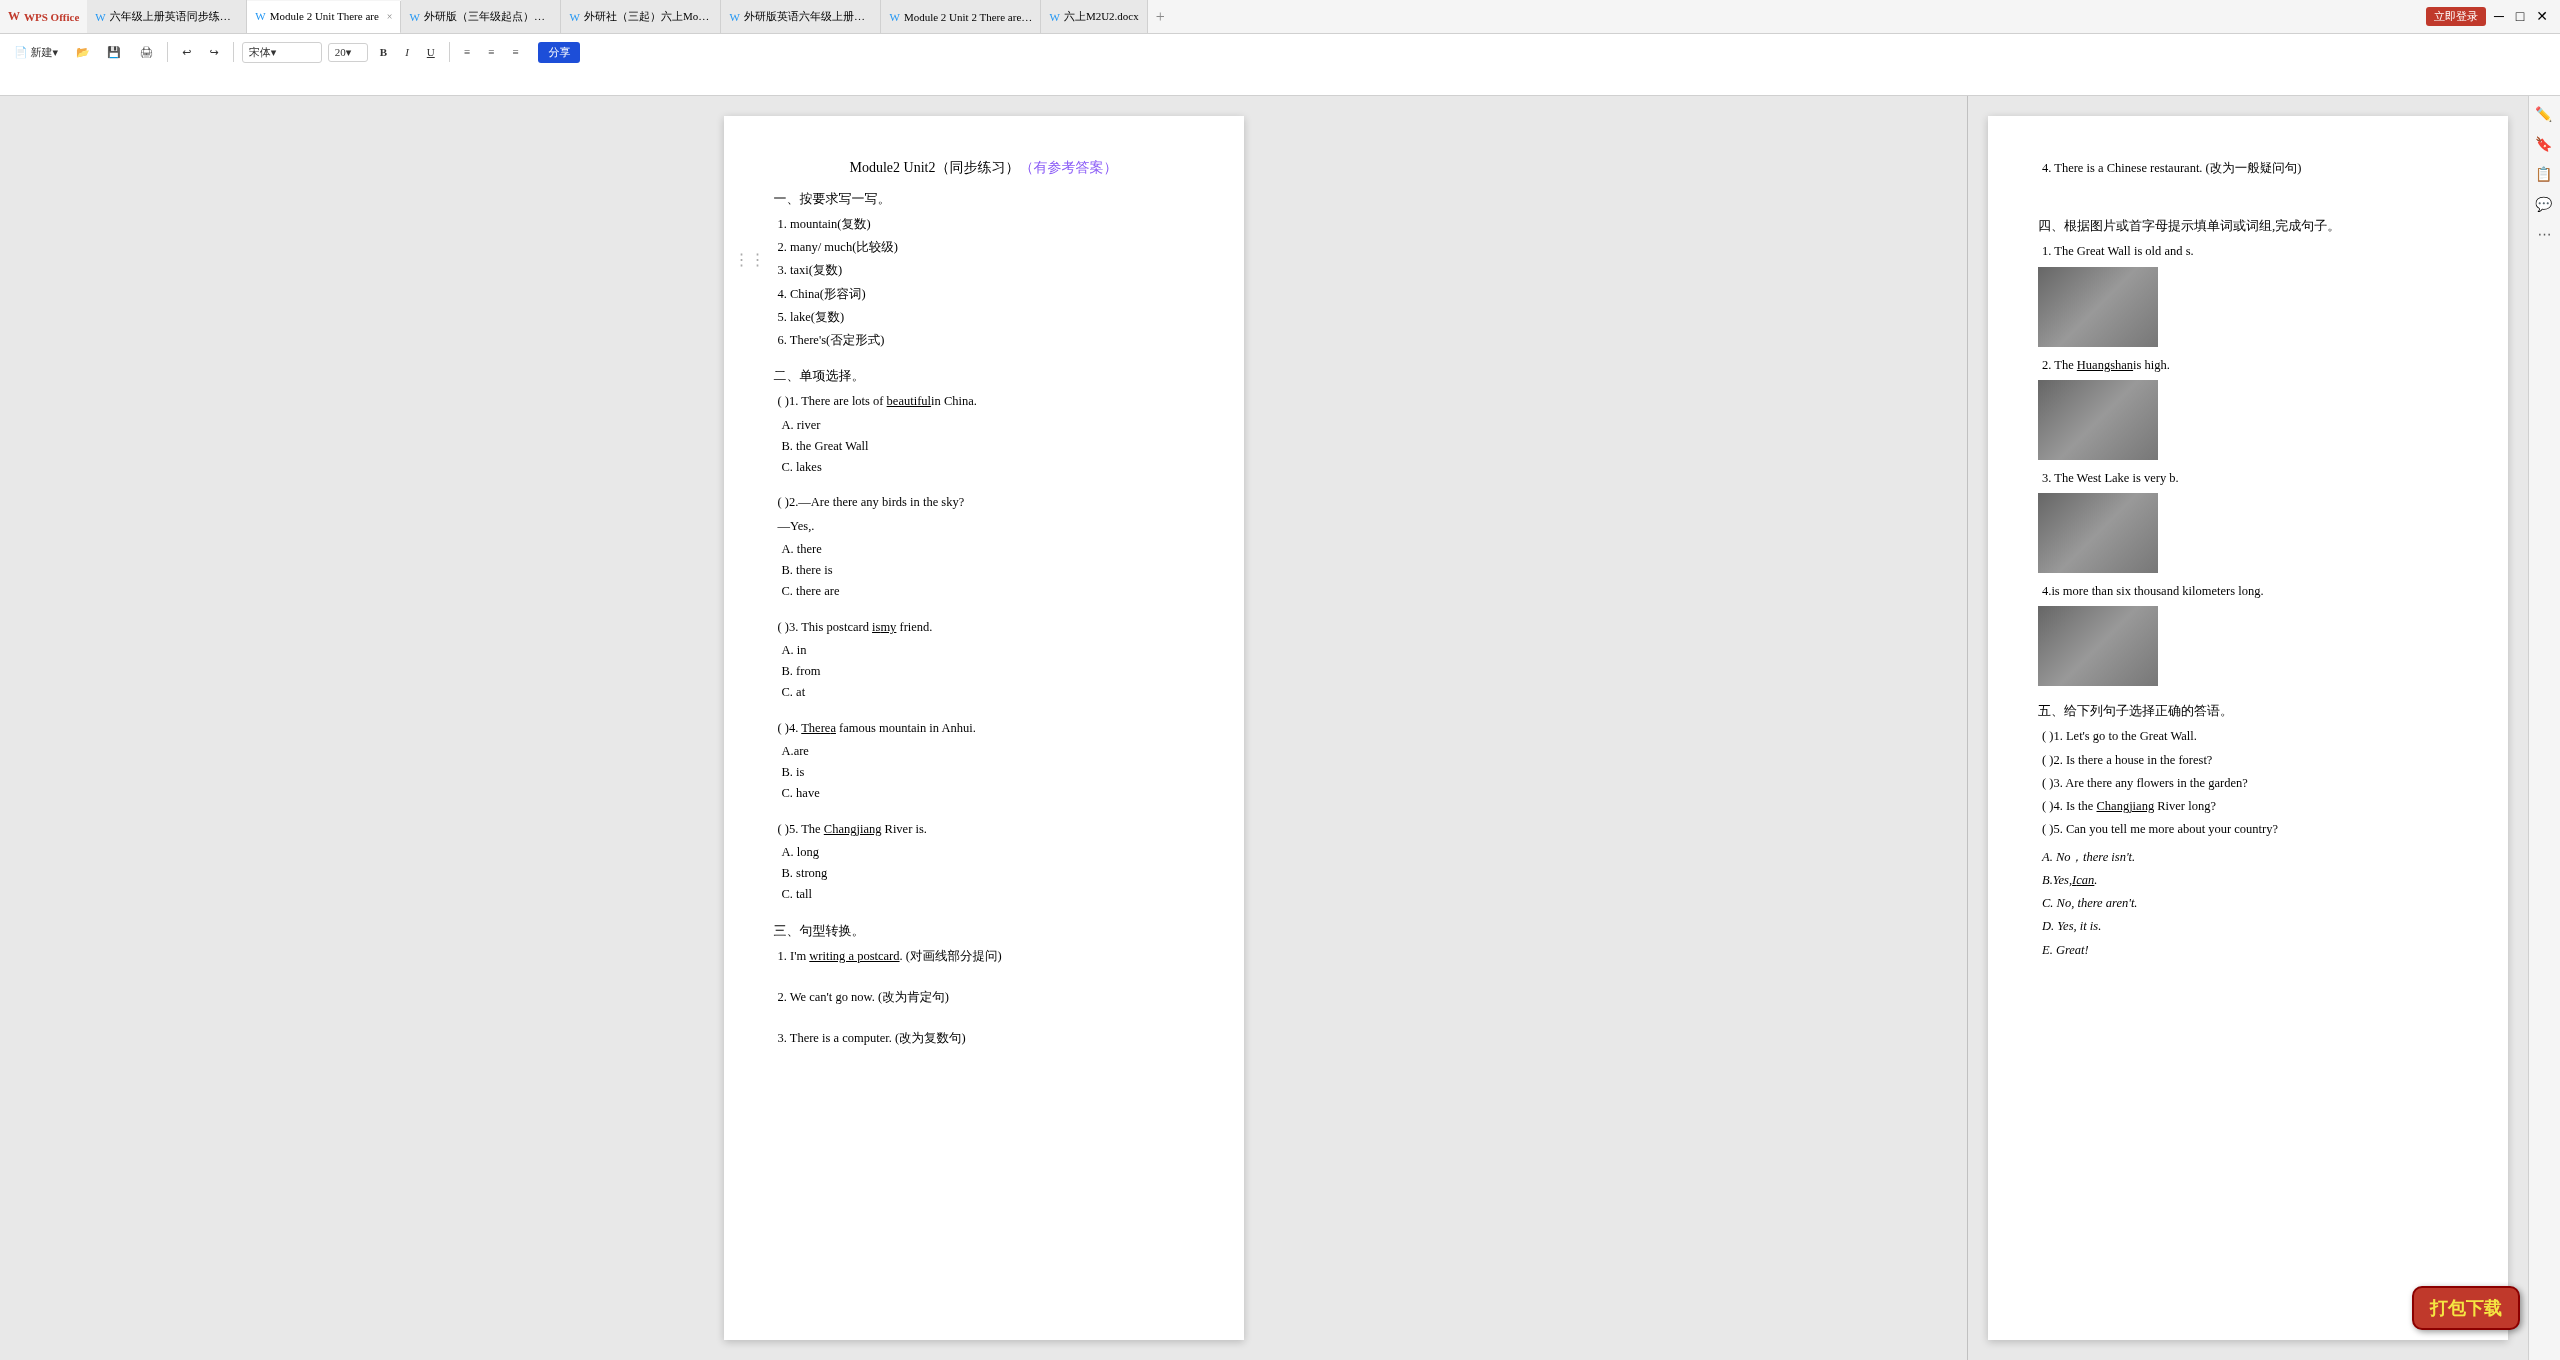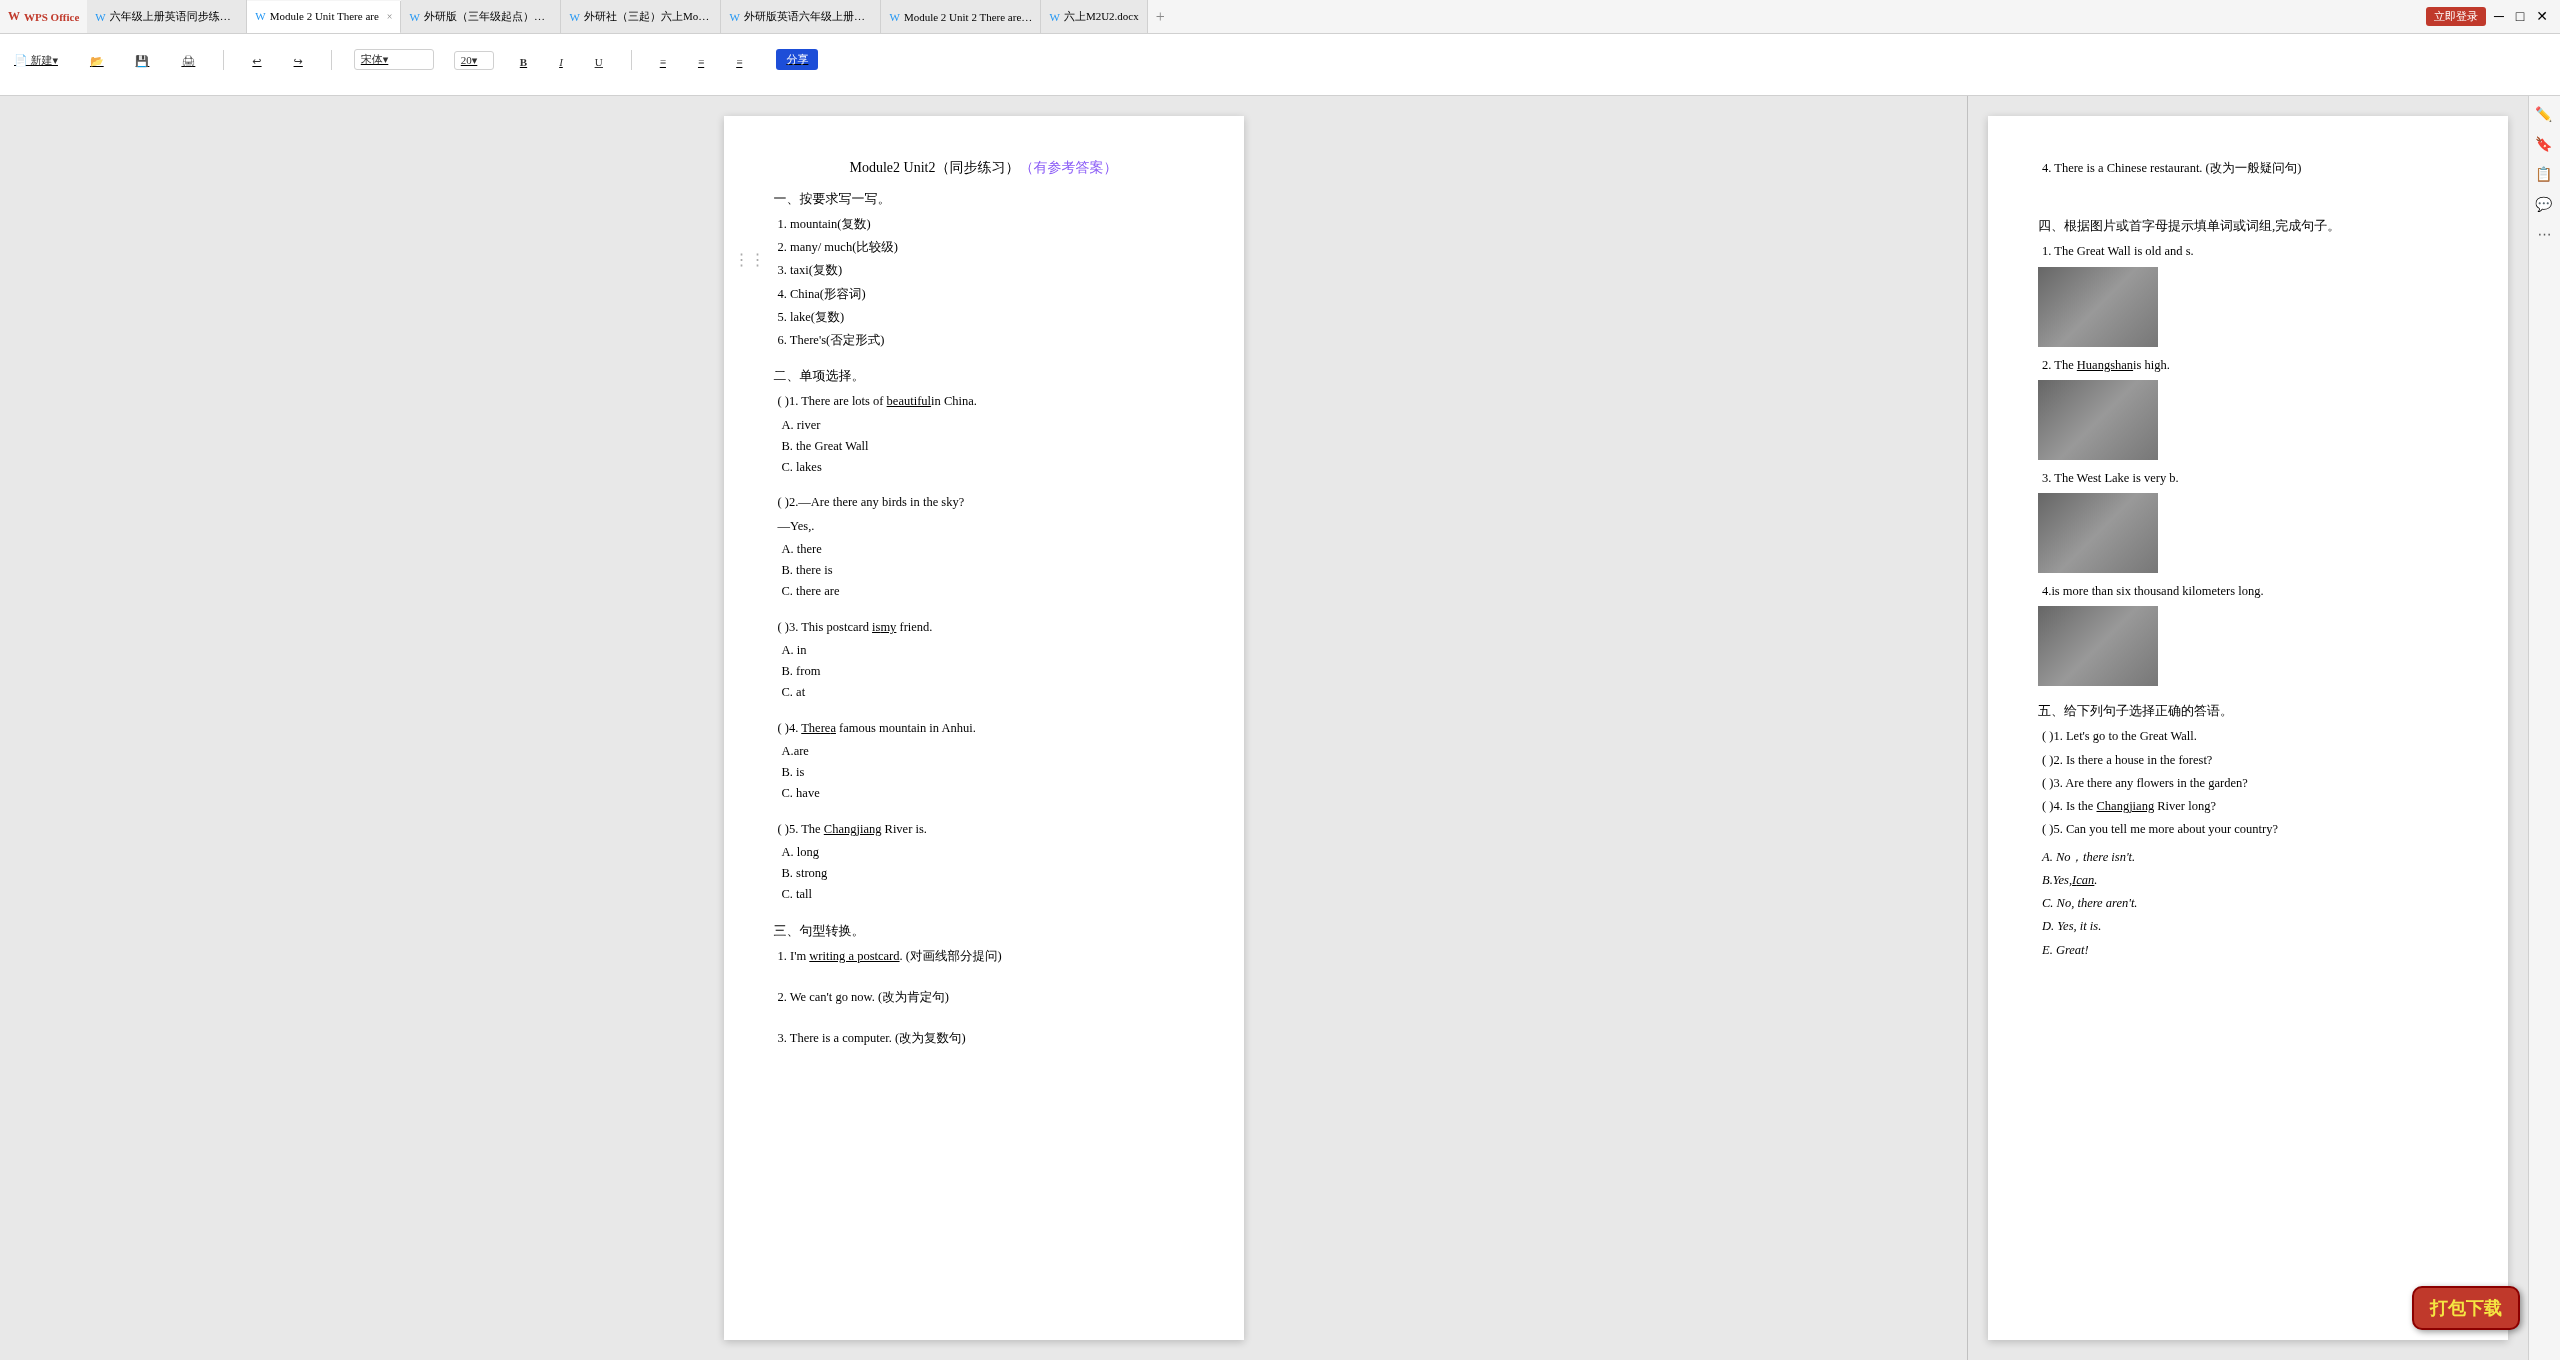--- a/index.html
+++ b/index.html
@@ -95,25 +95,24 @@
       cursor: pointer;
       border-radius: 3px 3px 0 0;
     }
     .ribbon-tab.active {
       color: #c0392b;
       border-bottom: 2px solid #c0392b;
       font-weight: bold;
     }
     .ribbon-actions {
       display: flex;
-      align-items: flex-end;
+      align-items: center;
       height: 36px;
       padding: 0 8px;
-      gap: 20px;
-      text-decoration: underline;
+      gap: 6px;
     }
     .ribbon-btn {
       font-size: 11px;
       padding: 2px 6px;
       cursor: pointer;
       display: flex;
       align-items: center;
       gap: 2px;
       color: #333;
       border-radius: 3px;

